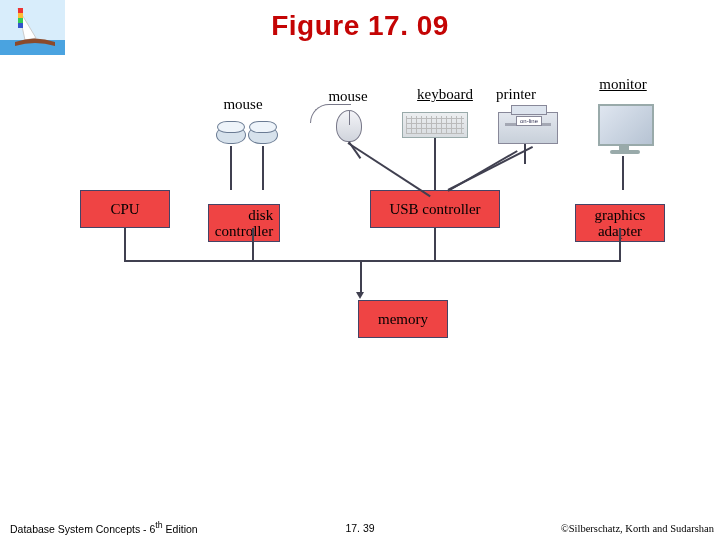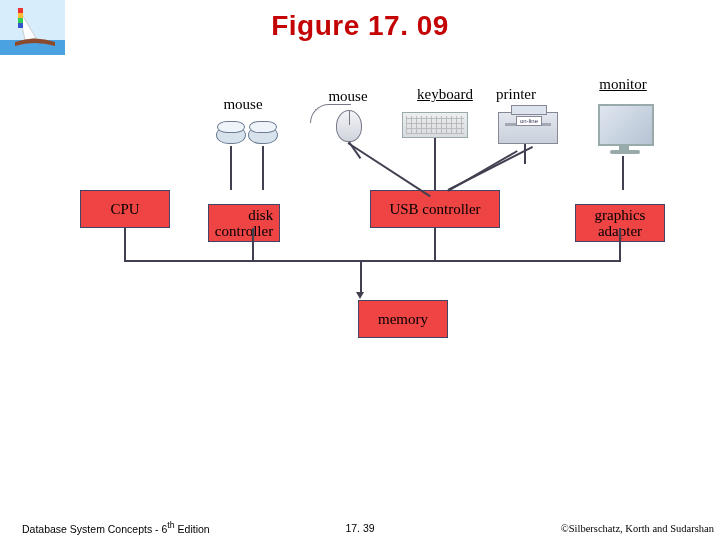--- a/index.html
+++ b/index.html
@@ -52,21 +52,21 @@
     position: absolute;
     background: #404050;
   }
   .footer {
     position: absolute;
     bottom: 6px;
     font-size: 10.5px;
     font-family: Arial, sans-serif;
     color: #000;
   }
-  .footer-left { left: 22px; }
+  .footer-left { left: 10px; }
   .footer-mid { left: 0; width: 720px; text-align: center; }
   .footer-right { right: 6px; font-family: Liberation Serif, serif; }
 
   
   .disk {
     position: absolute;
     width: 28px; height: 16px;
     background: #d7e2ec;
     border: 1.5px solid #6a7b93;
     border-radius: 50%/60%;

